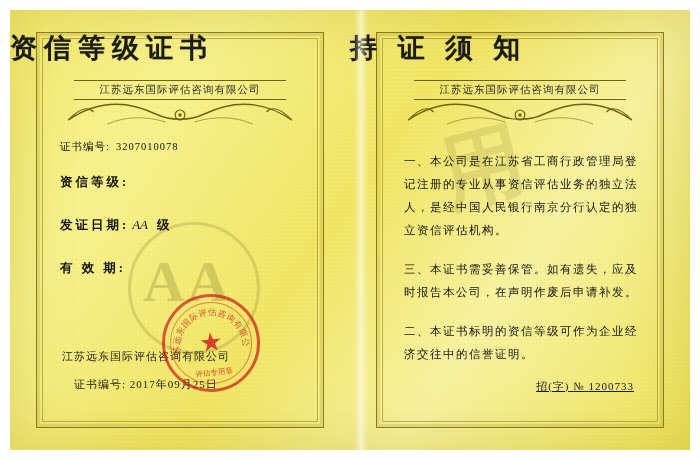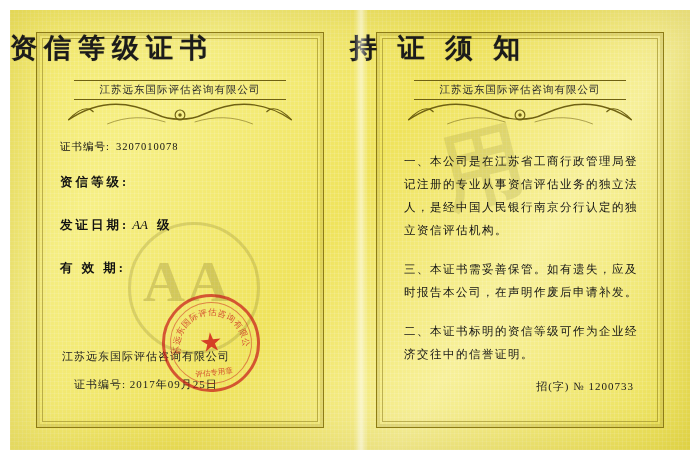--- a/index.html
+++ b/index.html
@@ -236,20 +236,21 @@
     text-indent: 0;
   }
 
   .serial {
     position: absolute;
     right: 56px;
     bottom: 56px;
     font-size: 11px;
     letter-spacing: 1px;
     color: #1a1a1a;
+    text-decoration: underline;
   }
   .serial .no {
     font-family: "Liberation Serif", serif;
   }
 
   
   .watermark {
     position: absolute;
     color: rgba(120,110,30,0.20);
     font-size: 96px;

